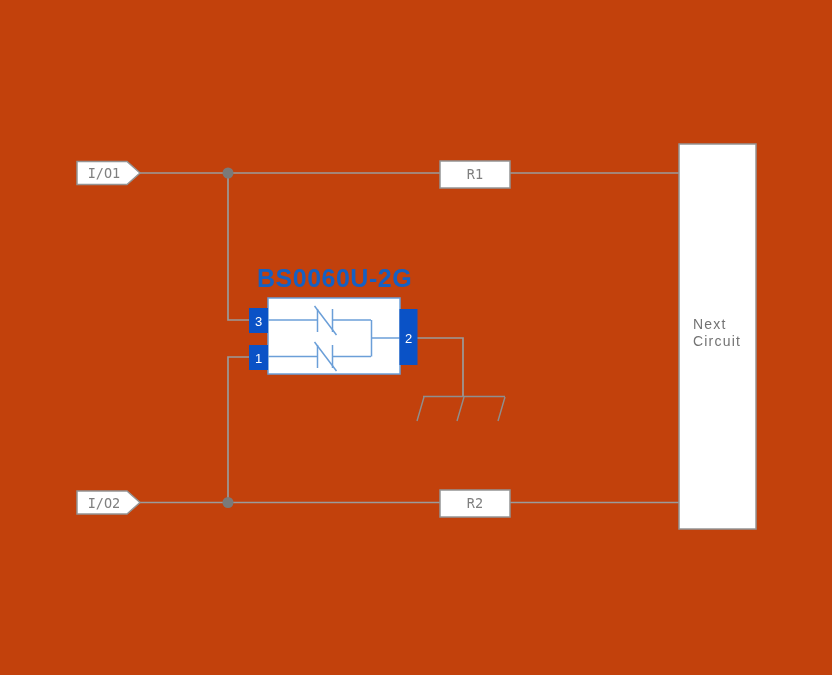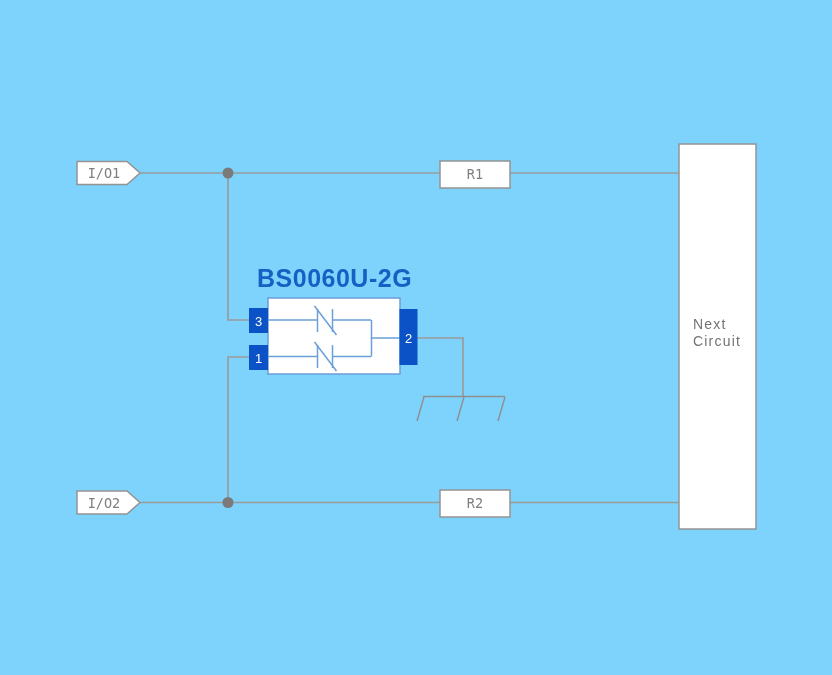--- a/index.html
+++ b/index.html
@@ -4,21 +4,21 @@
 <style>
   html, body {
     margin: 0;
     padding: 0;
     background: #ffffff;
   }
   .stage {
     position: relative;
     width: 832px;
     height: 675px;
-    background: #7dd3fc;
+    background: #c2410c;
     overflow: hidden;
     font-family: "Liberation Sans", sans-serif;
   }
   svg { display: block; }
 
   
   .wire      { stroke: #9b9b9b; stroke-width: 1.7; fill: none; }
   .gnd       { stroke: #8f8f8f; stroke-width: 1.4; fill: none; }
   .box       { fill: #ffffff; stroke: #949494; stroke-width: 1.5; }
   .junction  { fill: #7a7a7a; stroke: none; }

